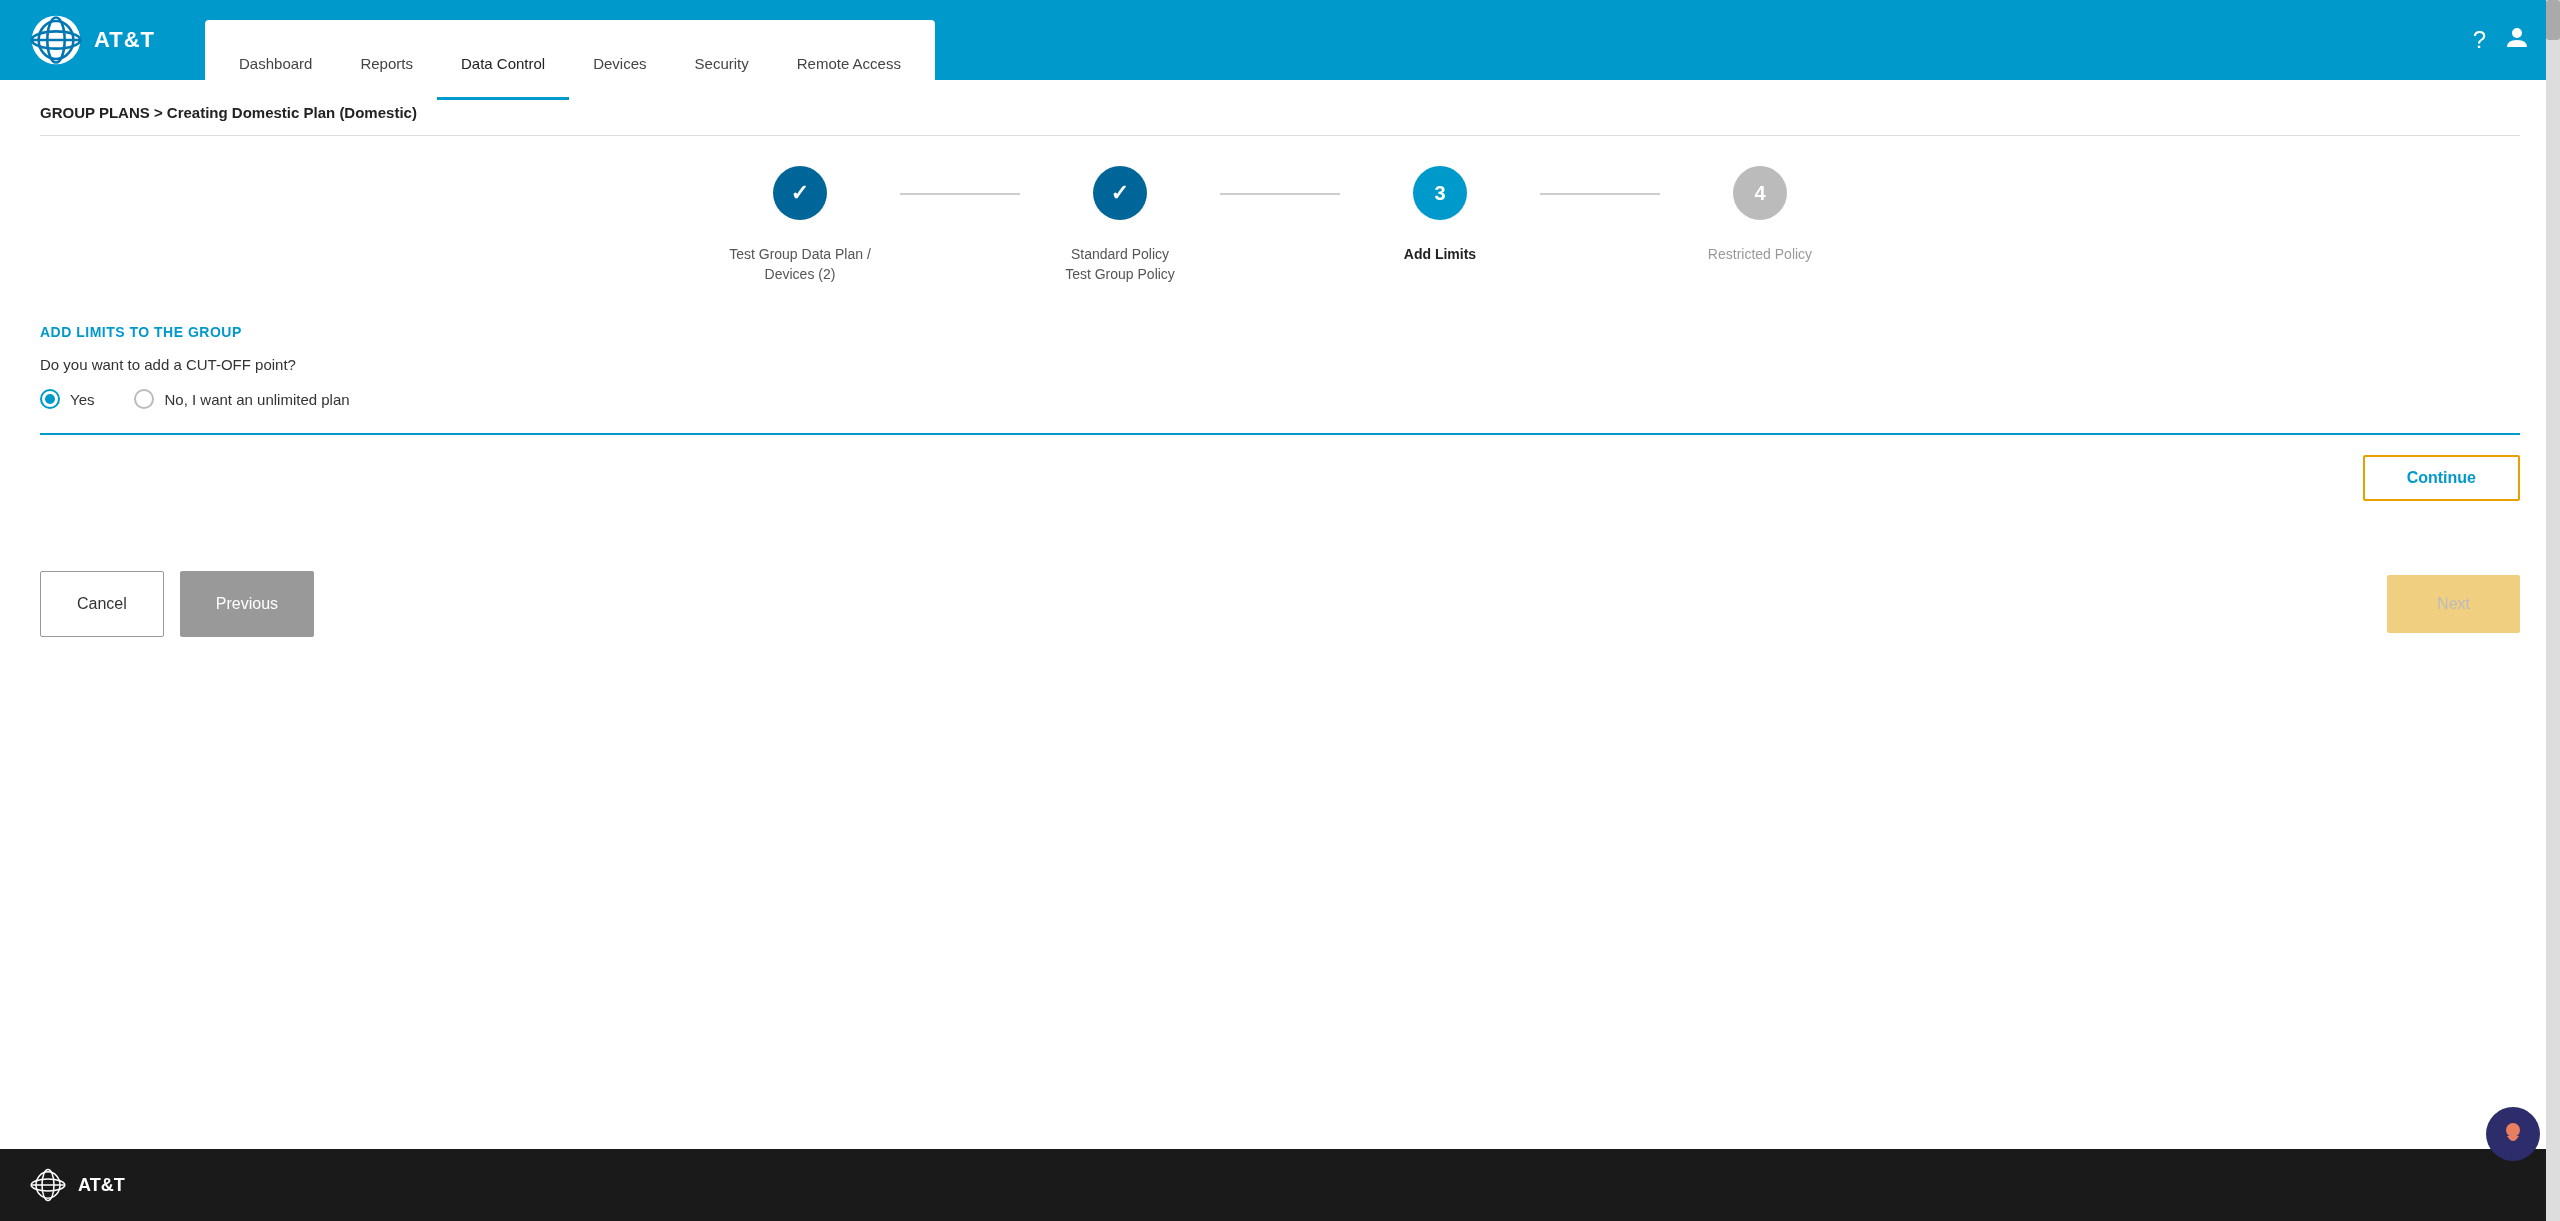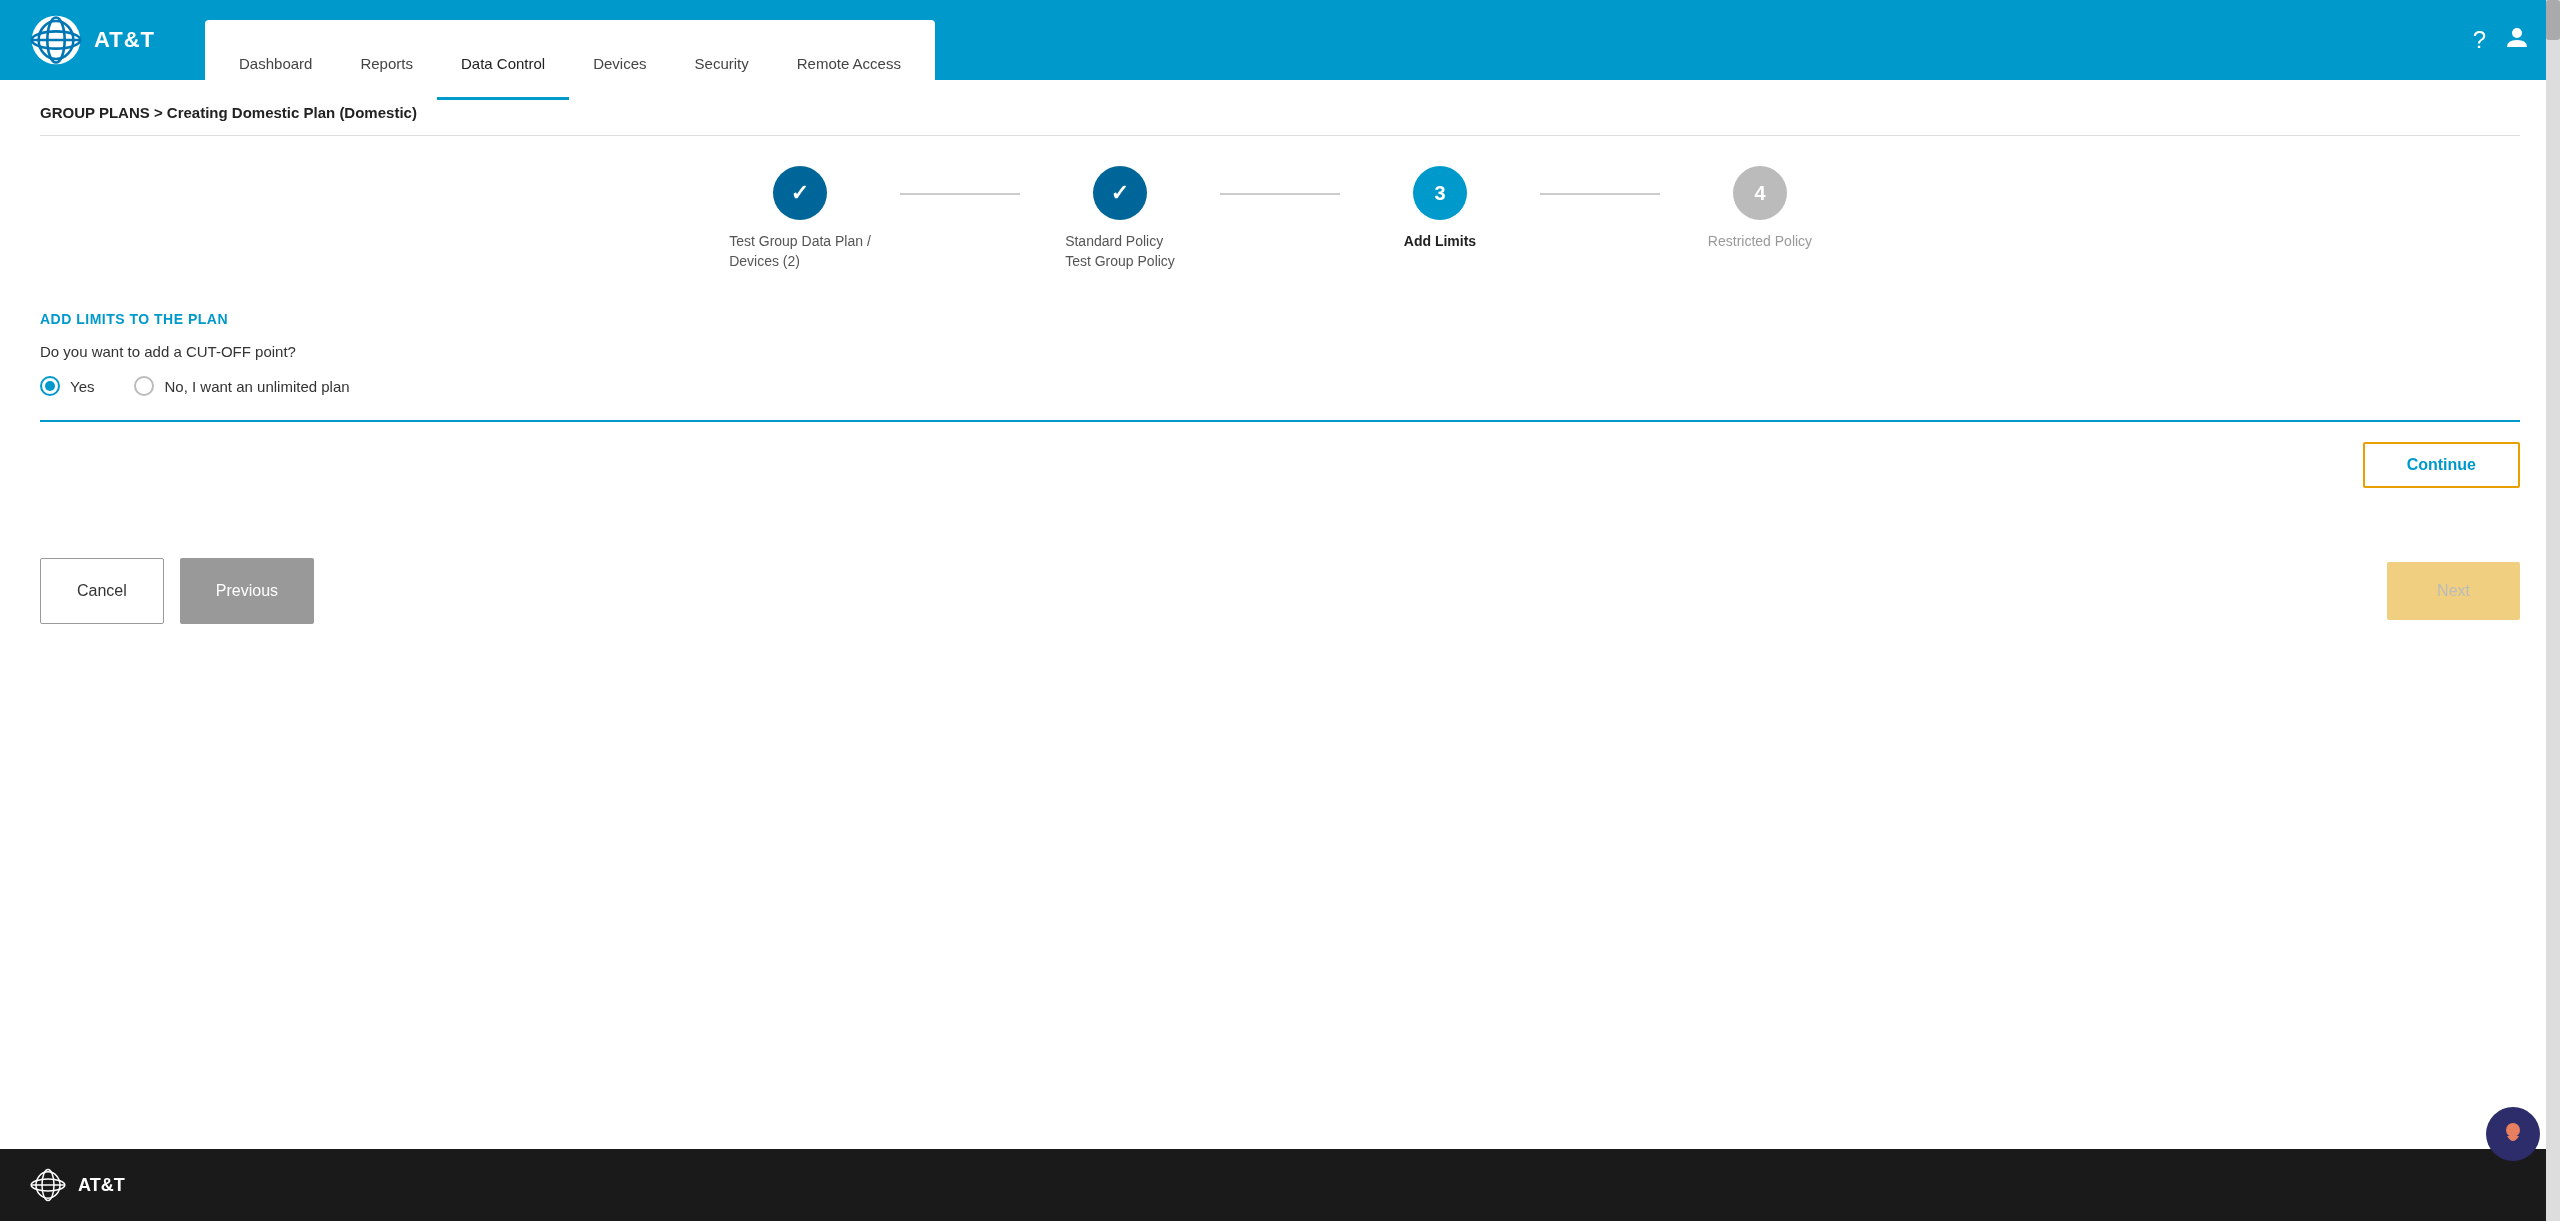--- a/index.html
+++ b/index.html
@@ -112,21 +112,22 @@
       font-size: 20px;
       font-weight: bold;
       color: white;
       position: relative;
       z-index: 2;
     }
     .step-circle.completed { background: #006699; }
     .step-circle.active { background: #0099cc; }
     .step-circle.inactive { background: #bbb; }
     .step-label {
-      margin-top: 12px;
+      margin-top: 25px;
+      text-align: center;
       font-size: 14px;
       color: #555;
       line-height: 1.4;
     }
     .step-label.active-label {
       font-weight: bold;
       color: #222;
     }
     .step-label.inactive-label {
       color: #999;
@@ -359,21 +360,21 @@
     <div class="step-connector"></div>
     <div class="step">
       <div class="step-circle inactive">
         <span>4</span>
       </div>
       <div class="step-label inactive-label">Restricted Policy</div>
     </div>
   </div>
 
   <div>
-    <div class="section-title">ADD LIMITS TO THE PLAN</div>
+    <div class="section-title">ADD LIMITS TO THE GROUP</div>
     <div class="question-text">Do you want to add a CUT-OFF point?</div>
     <div class="radio-group">
       <label class="radio-item">
         <div class="radio-circle selected">
           <div class="radio-dot"></div>
         </div>
         <span>Yes</span>
       </label>
       <label class="radio-item">
         <div class="radio-circle empty"></div>

